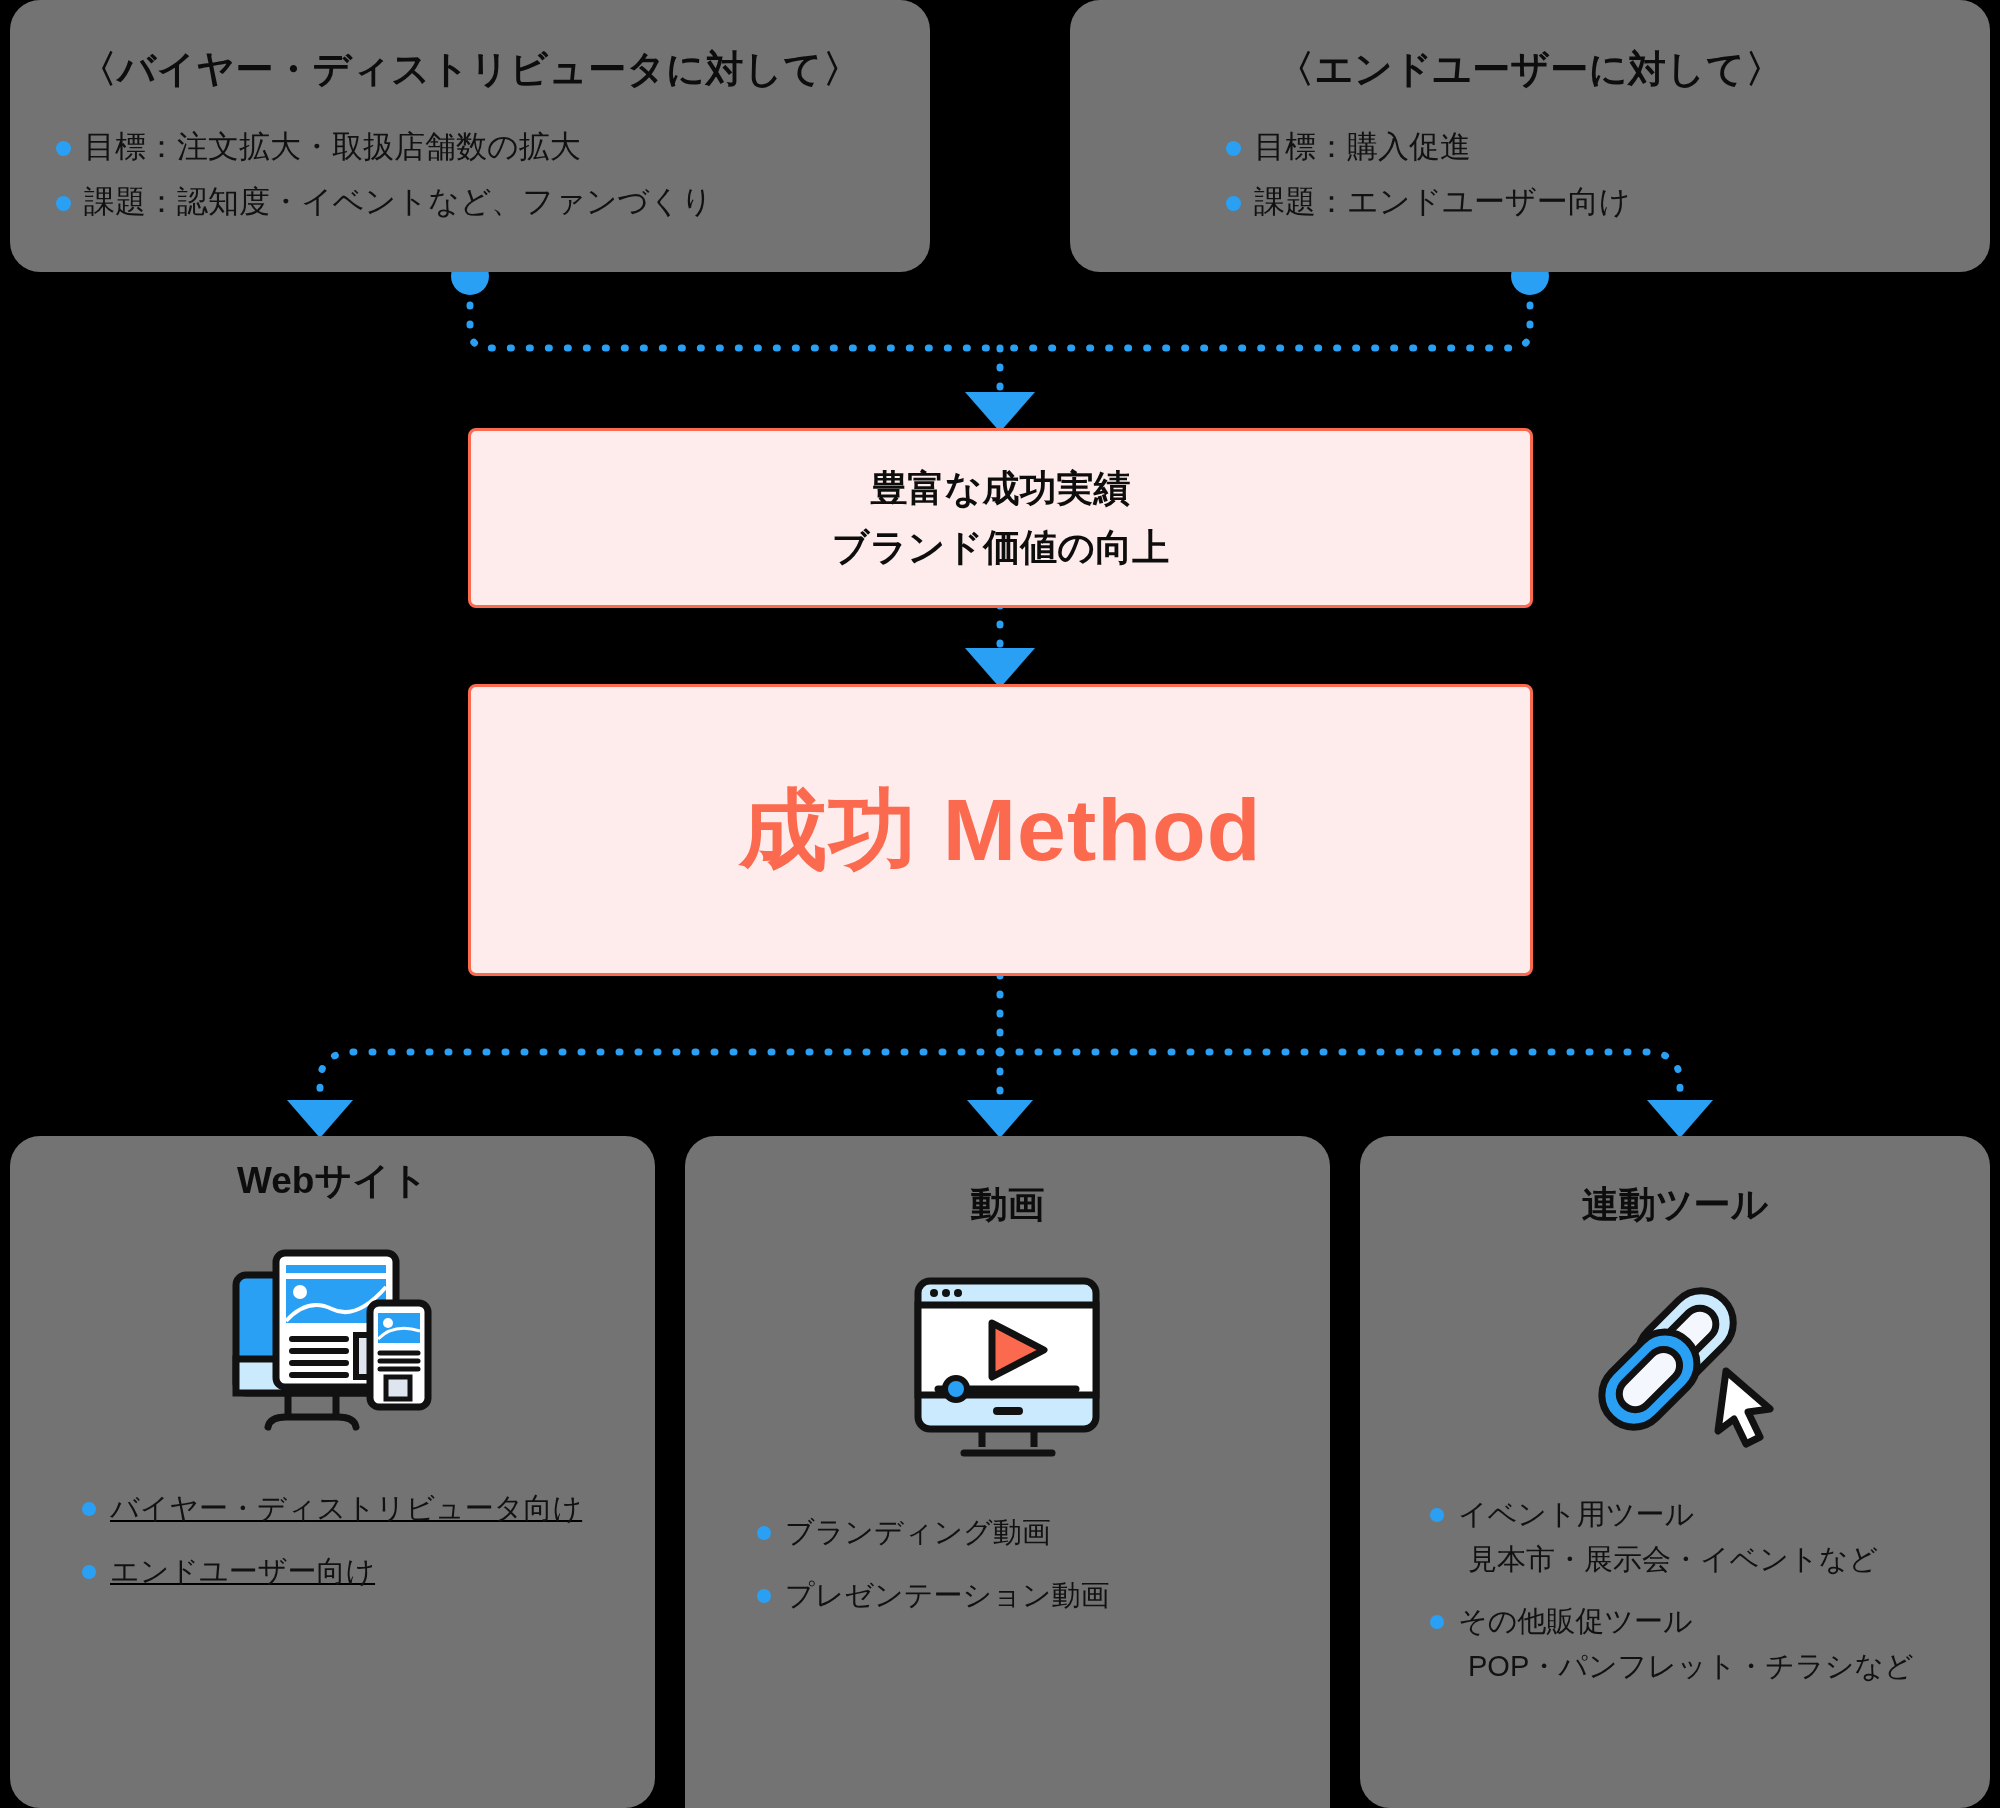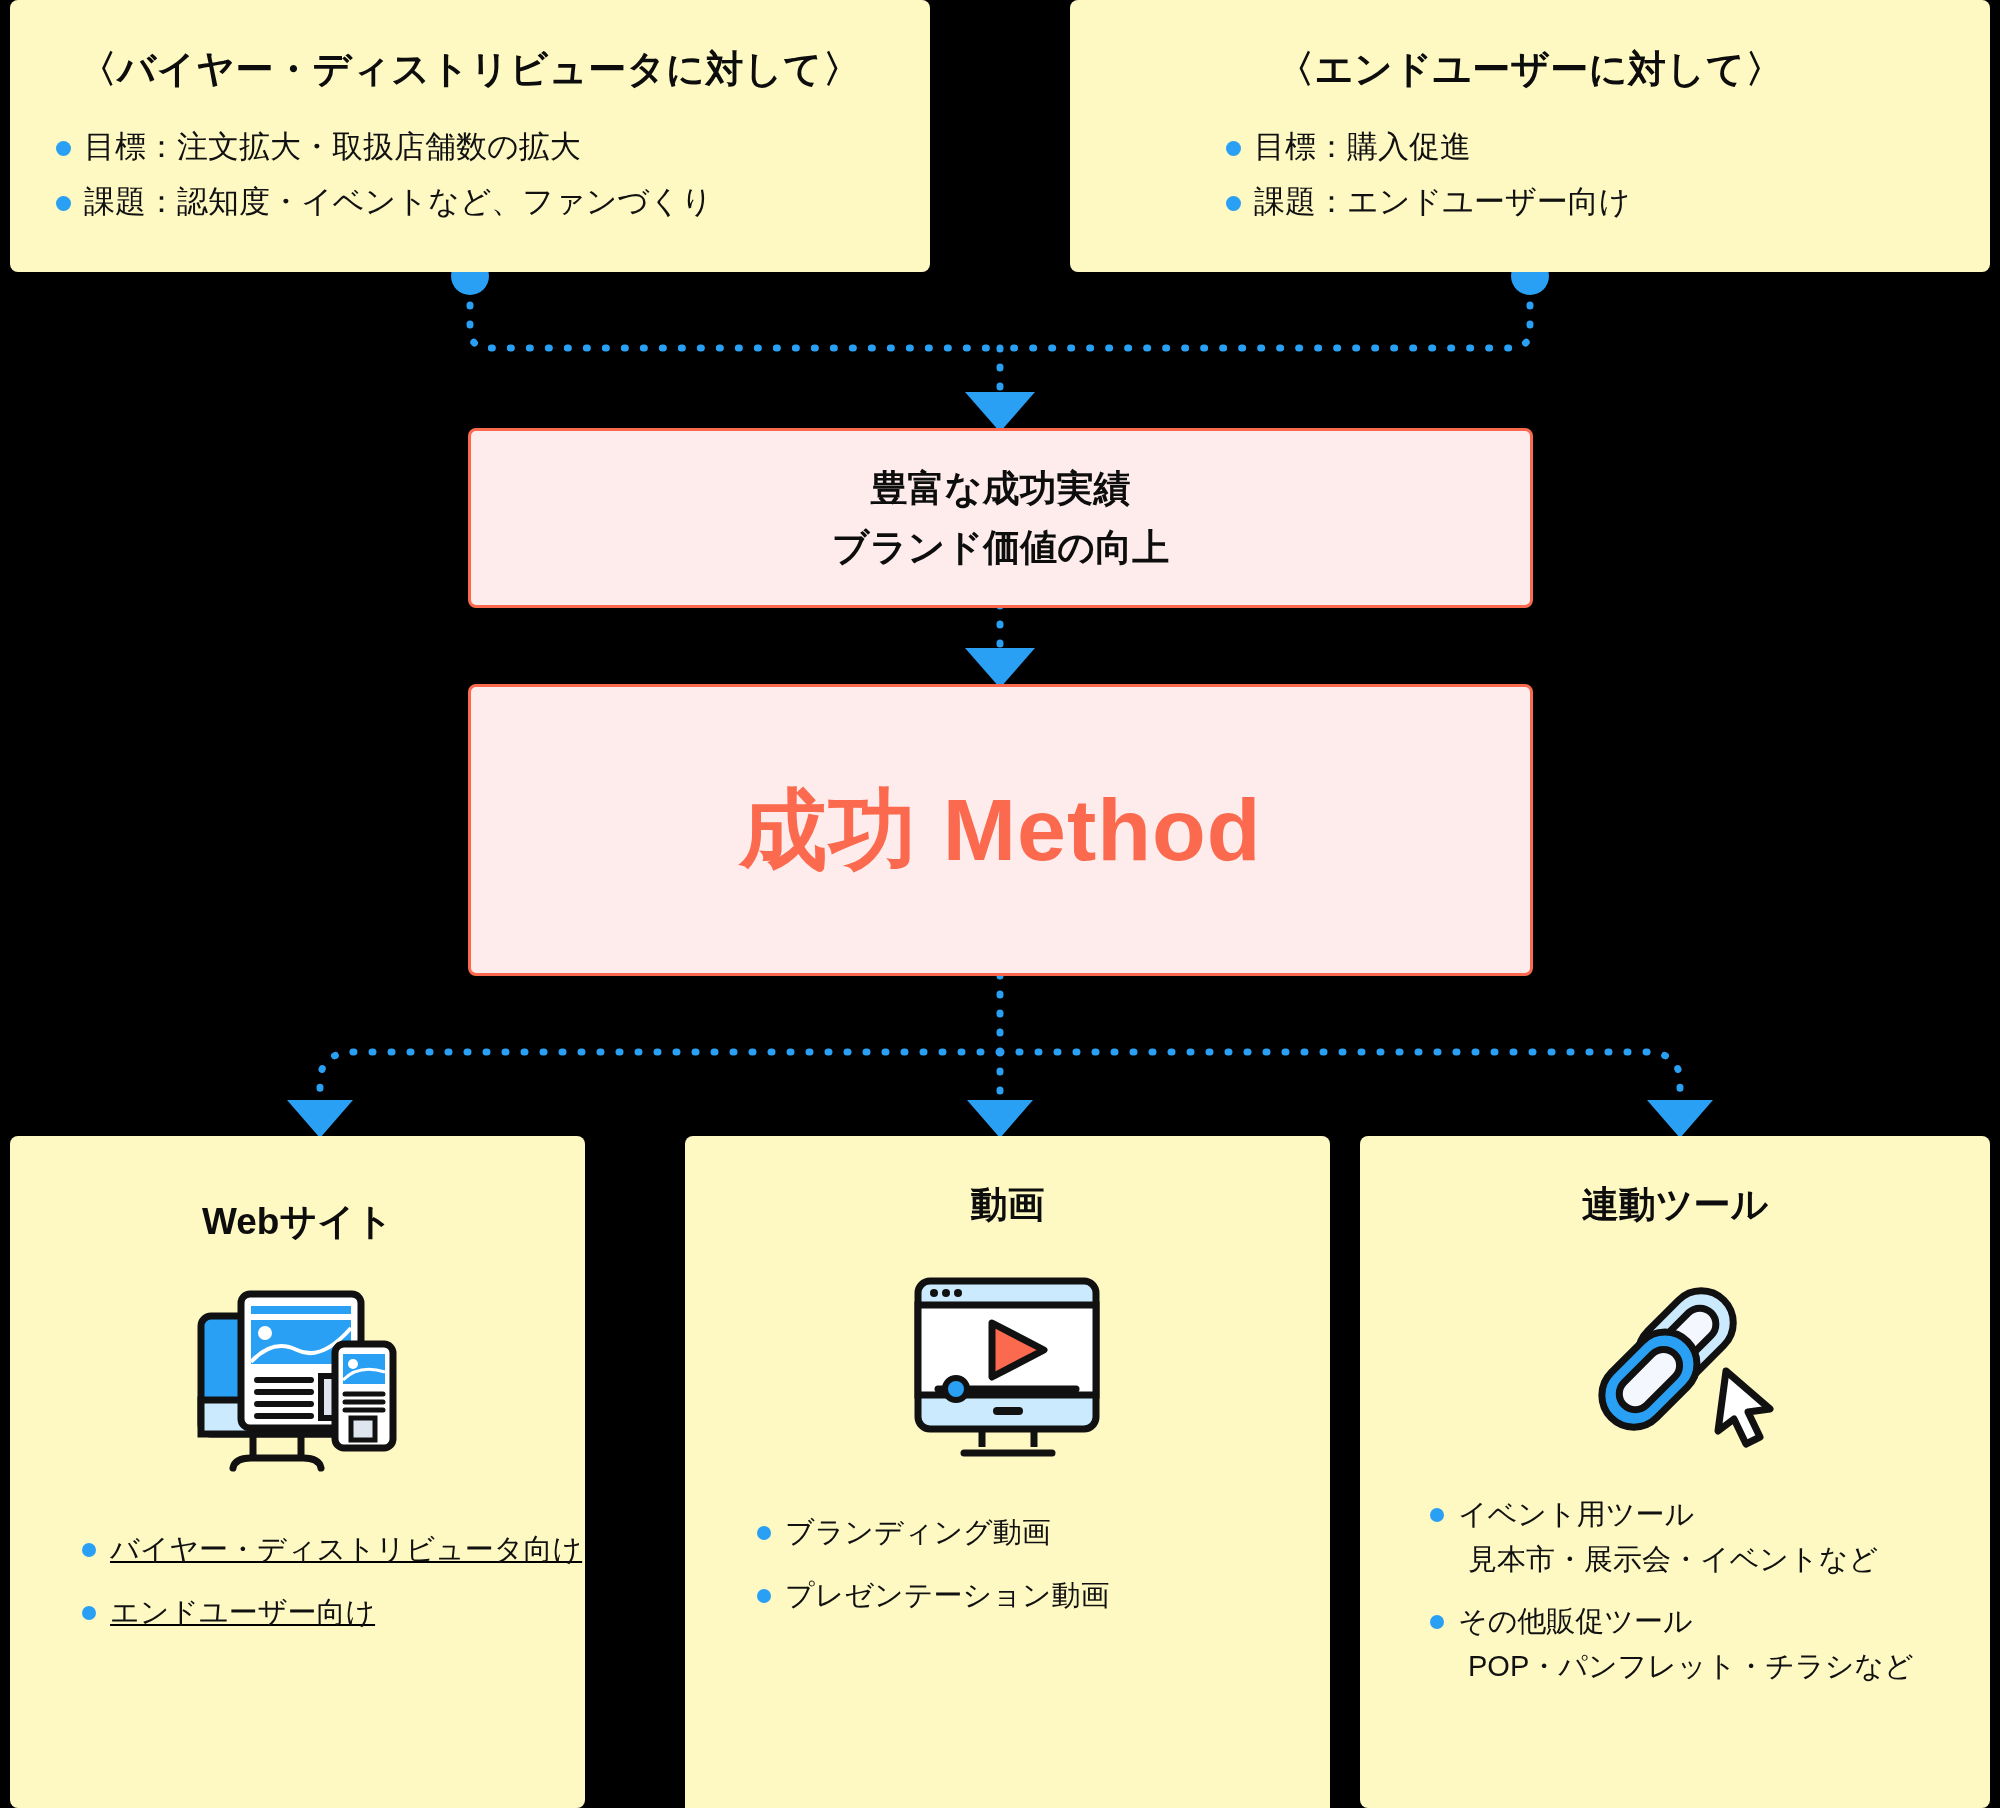--- a/index.html
+++ b/index.html
@@ -15,22 +15,22 @@
   #stage {
     position: relative;
     width: 2000px;
     height: 1808px;
     background: #000000;
   }
 
   
   .card {
     position: absolute;
-    background: #fef9c3;
-    border-radius: 8px;
+    background: #737373;
+    border-radius: 30px;
   }
   .card-pink {
     position: absolute;
     background: #fdeceb;
     border: 3px solid #fb6a4f;
     border-radius: 8px;
   }
 
   
   .top-title {
@@ -185,21 +185,21 @@
     <div class="mid-text">
       <div>豊富な成功実績</div>
       <div>ブランド価値の向上</div>
     </div>
   </div>
 
   <div class="card-pink" style="left:468px; top:684px; width:1065px; height:292px; display:flex; align-items:center; justify-content:center;">
     <div class="method-text">成功 Method</div>
   </div>
 
-  <div class="card" style="left:10px; top:1136px; width:575px; height:672px; padding:61px 34px 0 34px;">
+  <div class="card" style="left:10px; top:1136px; width:645px; height:672px; padding:20px 34px 0 34px;">
     <div class="bot-title">Webサイト</div>
 
     <div class="icon-wrap" style="margin-top:36px; height:200px;">
       <svg width="210" height="190" viewBox="0 0 210 190">
 
         <rect x="8" y="28" width="150" height="118" rx="10" fill="#2aa0f5" stroke="#111" stroke-width="7"></rect>
         <rect x="8" y="112" width="150" height="34" rx="0" fill="#cbeafd" stroke="#111" stroke-width="7"></rect>
         <rect x="58" y="126" width="30" height="8" rx="4" fill="#111"></rect>
 
         <path d="M60,146 L60,172 M108,146 L108,172" stroke="#111" stroke-width="7" fill="none"></path>

